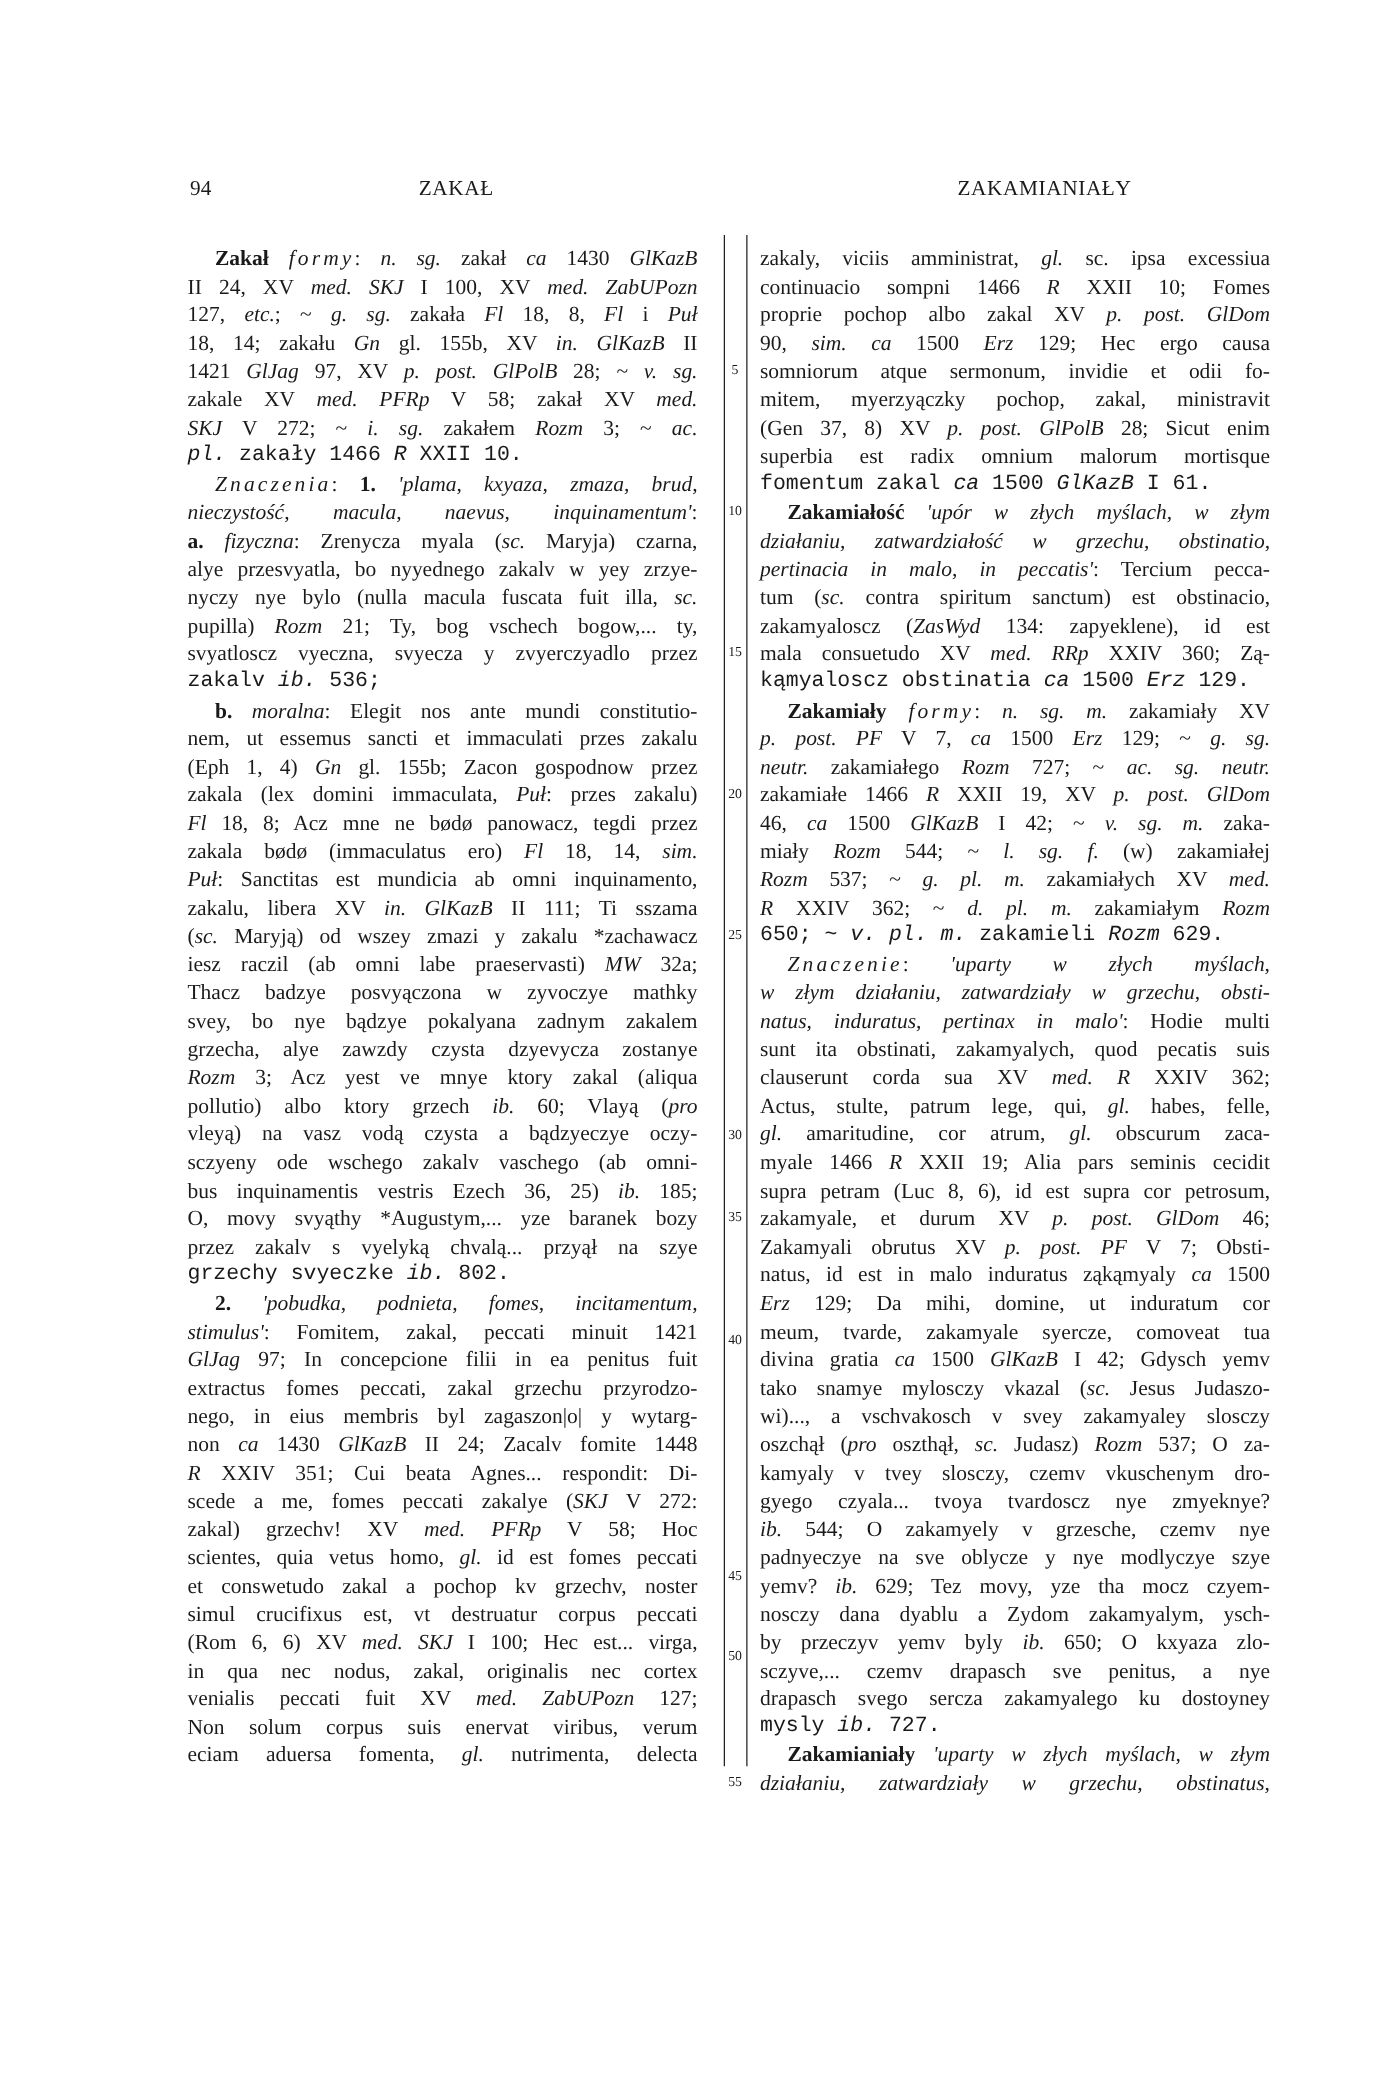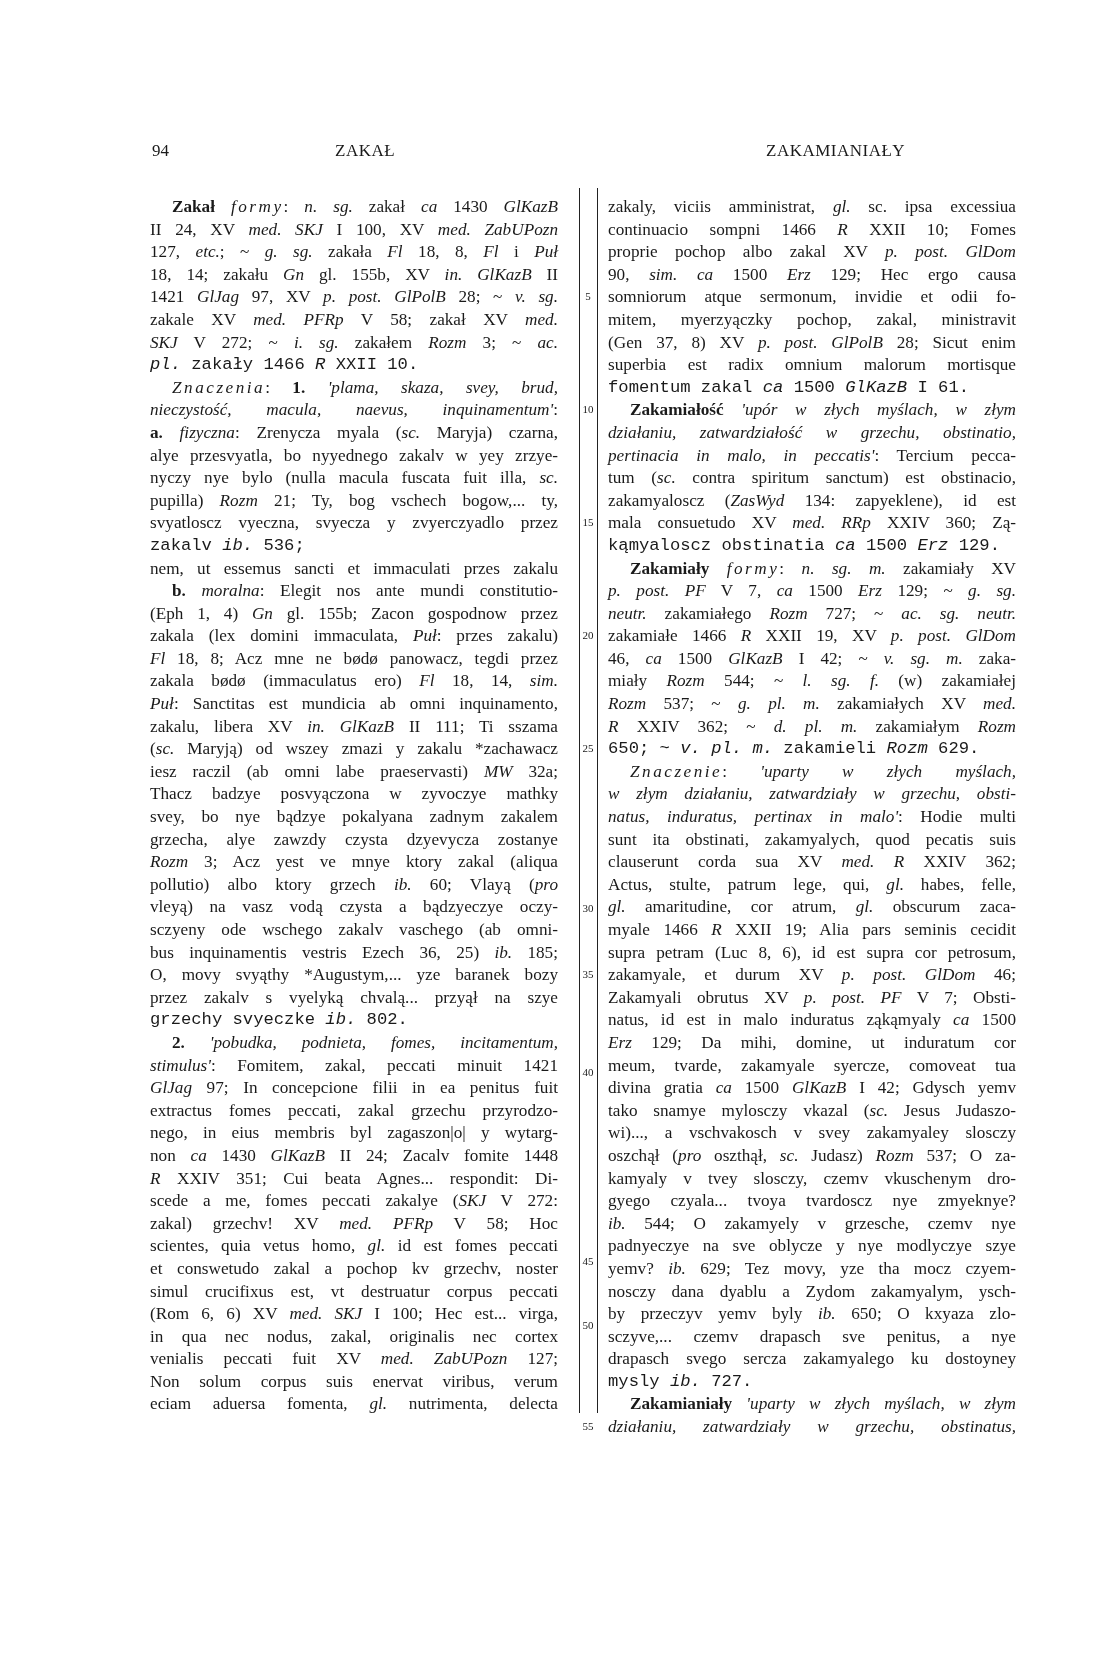--- a/index.html
+++ b/index.html
@@ -46,30 +46,30 @@
 
 <div class="column col-left" id="col-left">
     <span class="line indent"><b>Zakał</b> <span class="sp">formy</span>: <i>n. sg.</i> zakał <i>ca</i> 1430 <i>GlKazB</i></span>
     <span class="line">II 24, XV <i>med. SKJ</i> I 100, XV <i>med. ZabUPozn</i></span>
     <span class="line">127, <i>etc.</i>; ~ <i>g. sg.</i> zakała <i>Fl</i> 18, 8, <i>Fl</i> i <i>Puł</i></span>
     <span class="line">18, 14; zakału <i>Gn</i> gl. 155b, XV <i>in. GlKazB</i> II</span>
     <span class="line">1421 <i>GlJag</i> 97, XV <i>p. post. GlPolB</i> 28; ~ <i>v. sg.</i></span>
     <span class="line">zakale XV <i>med. PFRp</i> V 58; zakał XV <i>med.</i></span>
     <span class="line"><i>SKJ</i> V 272; ~ <i>i. sg.</i> zakałem <i>Rozm</i> 3; ~ <i>ac.</i></span>
     <span class="line last"><i>pl.</i> zakały 1466 <i>R</i> XXII 10.</span>
-    <span class="line indent"><span class="sp">Znaczenia</span>: <b>1.</b> <i>'plama, skaza, svey, brud,</i></span>
+    <span class="line indent"><span class="sp">Znaczenia</span>: <b>1.</b> <i>'plama, kxyaza, zmaza, brud,</i></span>
     <span class="line"><i>nieczystość, macula, naevus, inquinamentum'</i>:</span>
     <span class="line"><b>a.</b> <i>fizyczna</i>: Zrenycza myala (<i>sc.</i> Maryja) czarna,</span>
     <span class="line">alye przesvyatla, bo nyyednego zakalv w yey zrzye-</span>
     <span class="line">nyczy nye bylo (nulla macula fuscata fuit illa, <i>sc.</i></span>
     <span class="line">pupilla) <i>Rozm</i> 21; Ty, bog vschech bogow,... ty,</span>
     <span class="line">svyatloscz vyeczna, svyecza y zvyerczyadlo przez</span>
     <span class="line last">zakalv <i>ib.</i> 536;</span>
+    <span class="line indent"><b>b.</b> <i>moralna</i>: Elegit nos ante mundi constitutio-</span>
     <span class="line">nem, ut essemus sancti et immaculati przes zakalu</span>
-    <span class="line indent"><b>b.</b> <i>moralna</i>: Elegit nos ante mundi constitutio-</span>
     <span class="line">(Eph 1, 4) <i>Gn</i> gl. 155b; Zacon gospodnow przez</span>
     <span class="line">zakala (lex domini immaculata, <i>Puł</i>: przes zakalu)</span>
     <span class="line"><i>Fl</i> 18, 8; Acz mne ne bødø panowacz, tegdi przez</span>
     <span class="line">zakala bødø (immaculatus ero) <i>Fl</i> 18, 14, <i>sim.</i></span>
     <span class="line"><i>Puł</i>: Sanctitas est mundicia ab omni inquinamento,</span>
     <span class="line">zakalu, libera XV <i>in. GlKazB</i> II 111; Ti sszama</span>
     <span class="line">(<i>sc.</i> Maryją) od wszey zmazi y zakalu *zachawacz</span>
     <span class="line">iesz raczil (ab omni labe praeservasti) <i>MW</i> 32a;</span>
     <span class="line">Thacz badzye posvyączona w zyvoczye mathky</span>
     <span class="line">svey, bo nye bądzye pokalyana zadnym zakalem</span>

